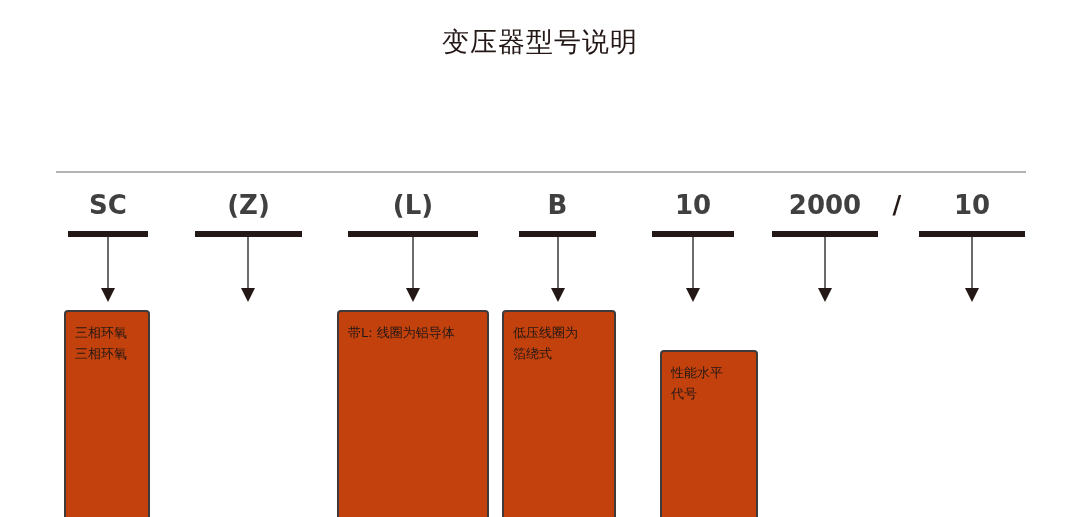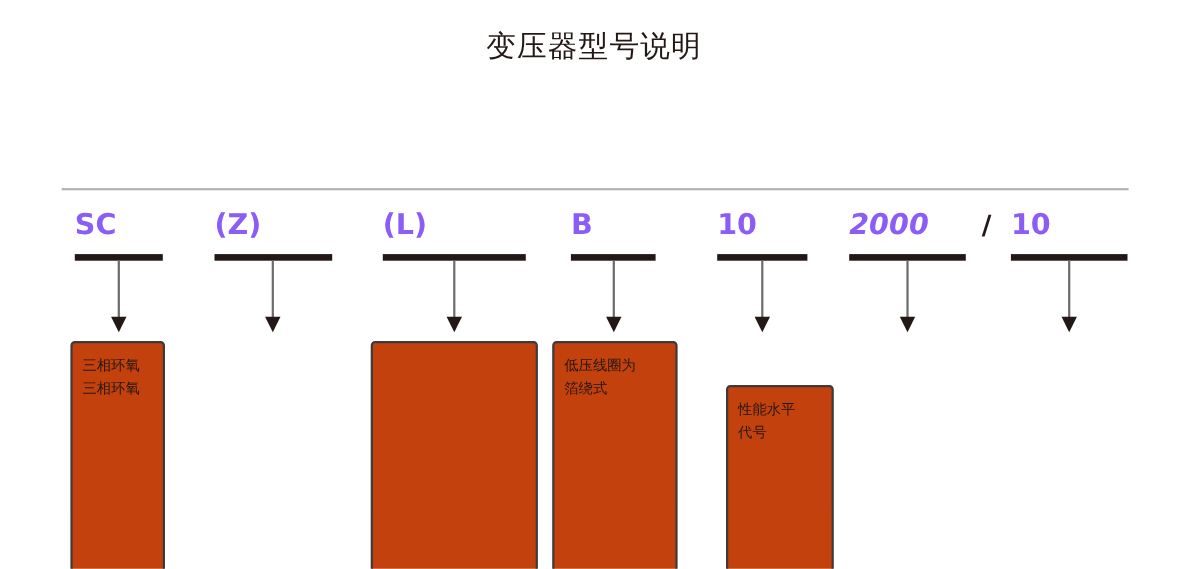--- a/index.html
+++ b/index.html
@@ -44,23 +44,24 @@
   .diagram {
     position: absolute;
     left: 0;
     top: 0;
     width: 1080px;
     height: 517px;
   }
 
   .code-label {
     position: absolute;
+    text-align: center;
     font-size: 26px;
     font-weight: bold;
-    color: #8b5cf6;
+    color: #404040;
     line-height: 30px;
     font-family: "DejaVu Sans", "Liberation Sans", sans-serif;
     white-space: nowrap;
   }
 
   .slash-label {
     position: absolute;
     text-align: center;
     font-size: 24px;
     font-weight: bold;
@@ -135,41 +136,42 @@
   <div class="code-label" style="left:195px; top:190px; width:107px;">(Z)</div>
   <div class="code-bar" style="left:195px; width:107px;"></div>
   <div class="arrow-line" style="left:247px;"></div>
   <div class="arrow-head" style="left:241px;"></div>
 
   <div class="code-label" style="left:348px; top:190px; width:130px;">(L)</div>
   <div class="code-bar" style="left:348px; width:130px;"></div>
   <div class="arrow-line" style="left:412px;"></div>
   <div class="arrow-head" style="left:406px;"></div>
   <div class="desc-box" style="left:337px; width:152px;">
+    <div class="desc-line">带L: 线圈为铝导体</div>
   </div>
 
   <div class="code-label" style="left:519px; top:190px; width:77px;">B</div>
   <div class="code-bar" style="left:519px; width:77px;"></div>
   <div class="arrow-line" style="left:557px;"></div>
   <div class="arrow-head" style="left:551px;"></div>
   <div class="desc-box" style="left:502px; width:114px;">
     <div class="desc-line">低压线圈为</div>
     <div class="desc-line">箔绕式</div>
   </div>
 
   <div class="code-label" style="left:652px; top:190px; width:82px;">10</div>
   <div class="code-bar" style="left:652px; width:82px;"></div>
   <div class="arrow-line" style="left:692px;"></div>
   <div class="arrow-head" style="left:686px;"></div>
   <div class="desc-box" style="left:660px; width:98px;margin-top:40px;">
     <div class="desc-line">性能水平</div>
     <div class="desc-line">代号</div>
   </div>
 
-  <div class="code-label" style="left:772px; top:190px; width:106px;font-style:italic;">2000</div>
+  <div class="code-label" style="left:772px; top:190px; width:106px;">2000</div>
   <div class="code-bar" style="left:772px; width:106px;"></div>
   <div class="arrow-line" style="left:824px;"></div>
   <div class="arrow-head" style="left:818px;"></div>
 
   <div class="slash-label" style="left:884px; top:190px; width:26px;">/</div>
 
   <div class="code-label" style="left:919px; top:190px; width:106px;">10</div>
   <div class="code-bar" style="left:919px; width:106px;"></div>
   <div class="arrow-line" style="left:971px;"></div>
   <div class="arrow-head" style="left:965px;"></div>

